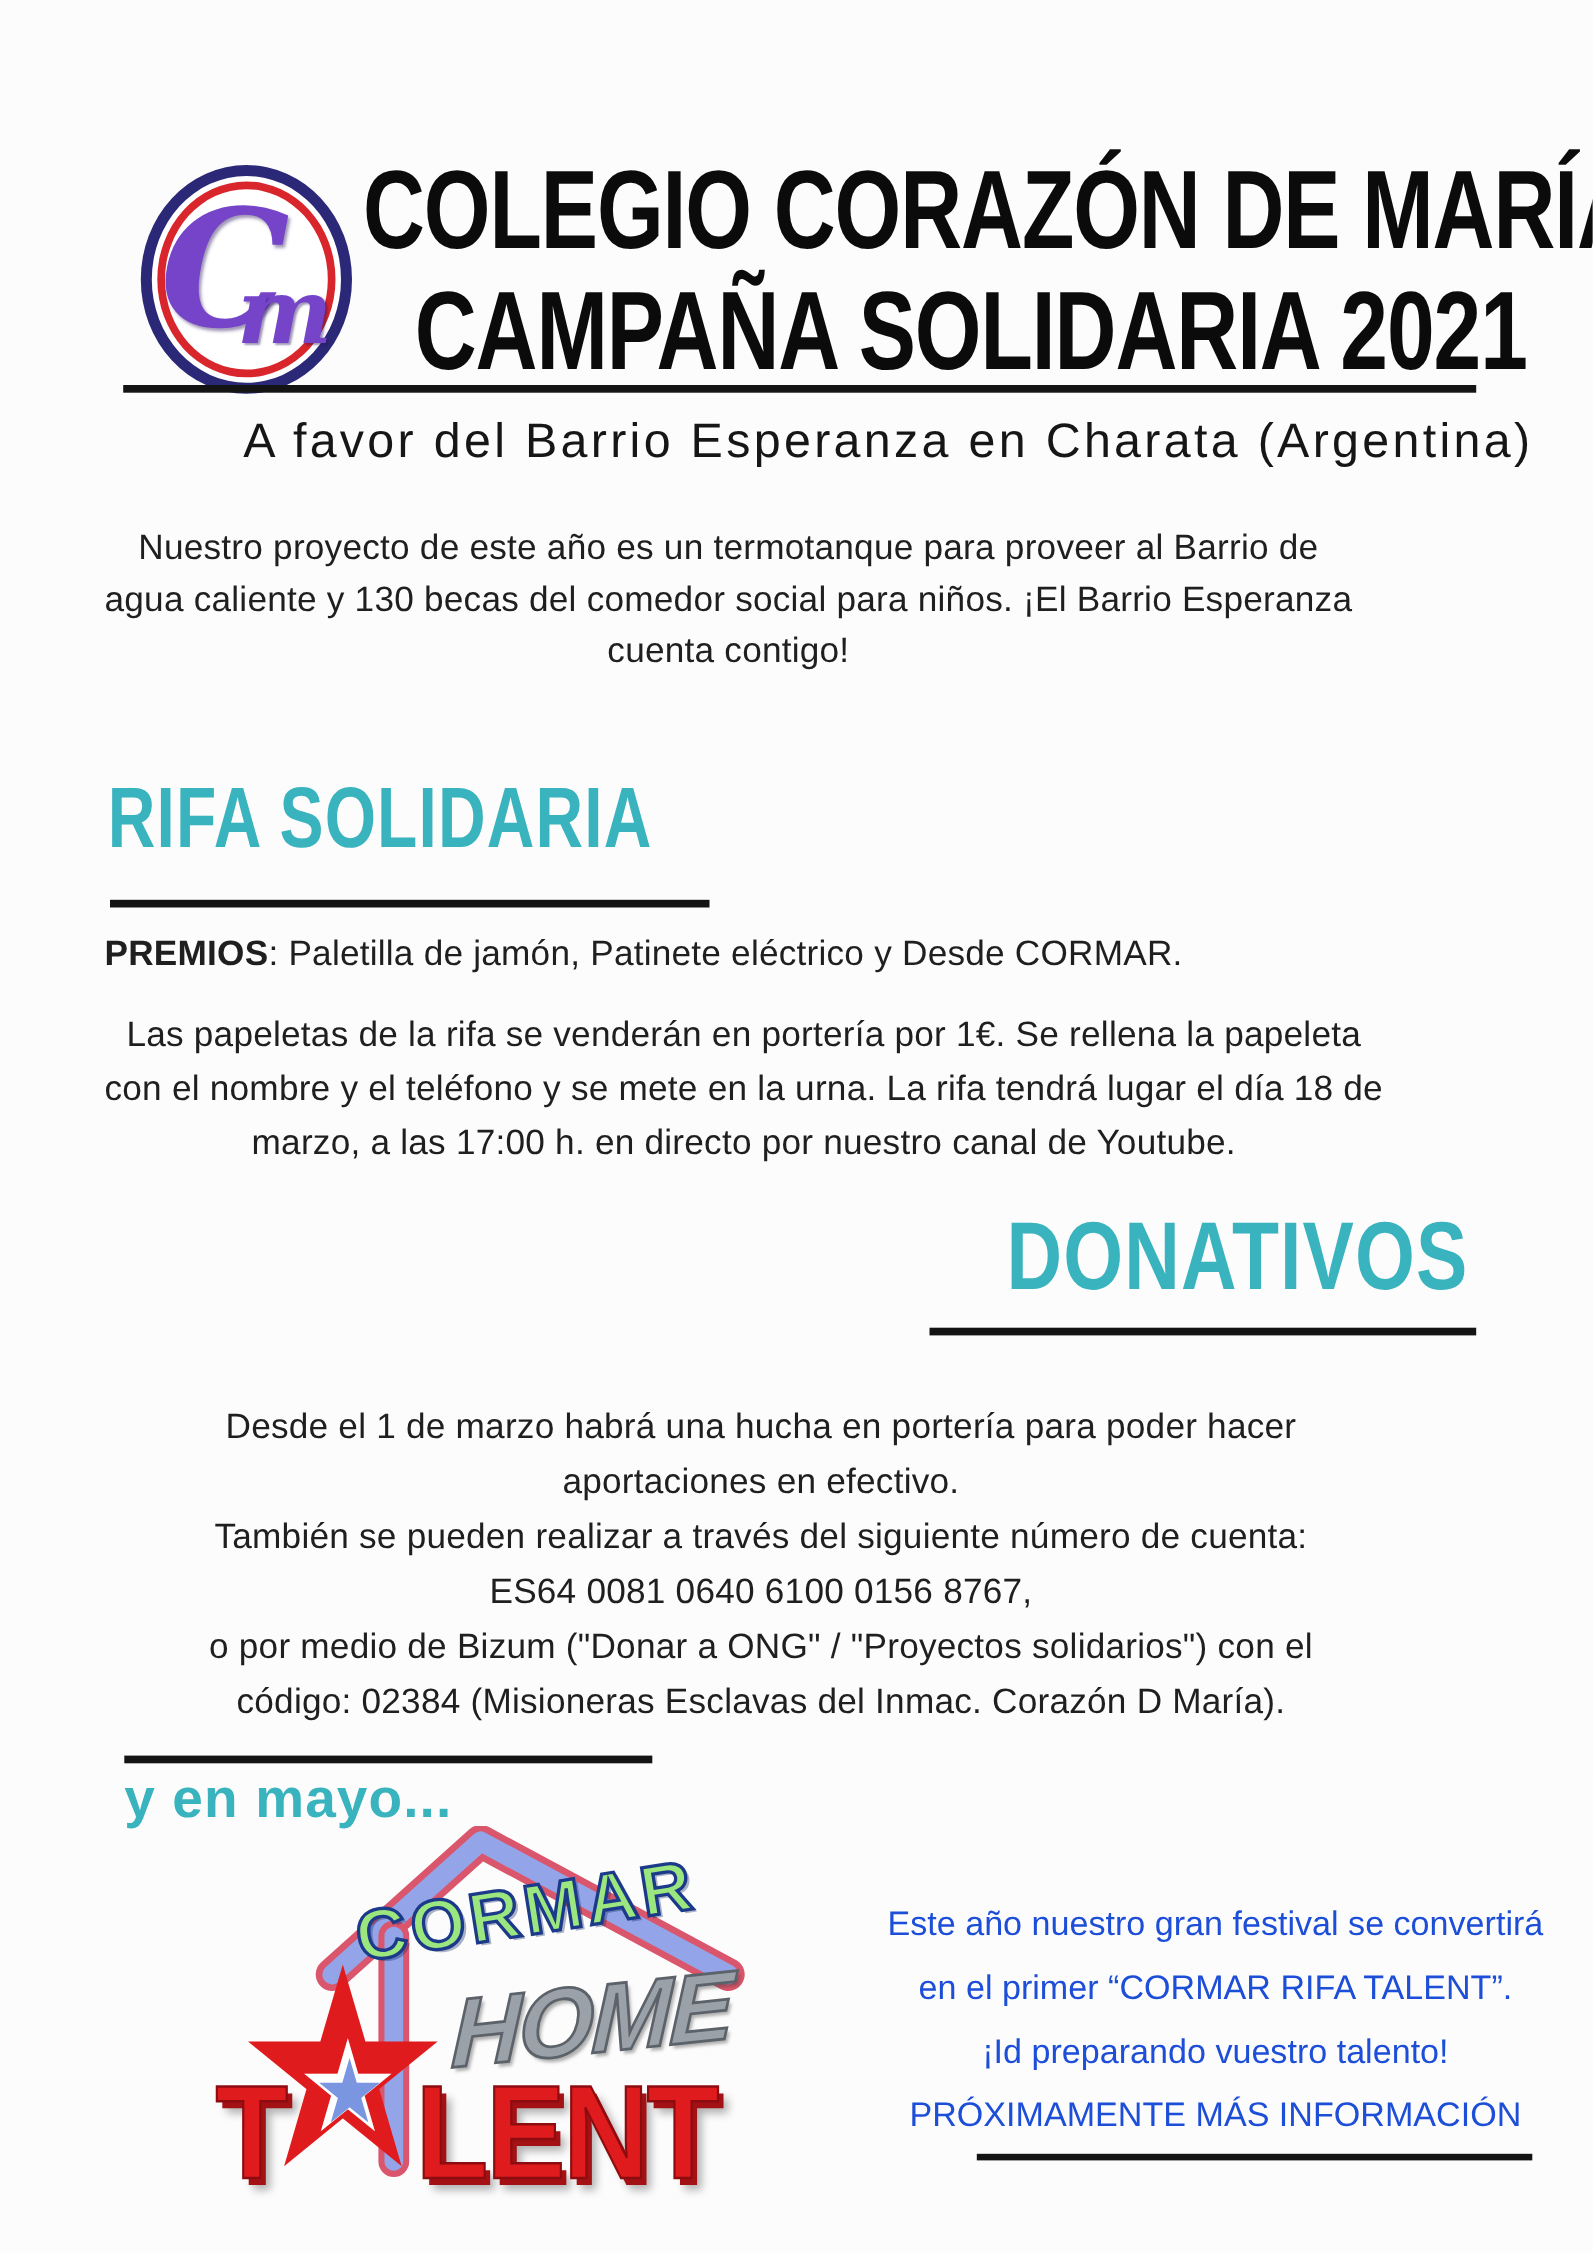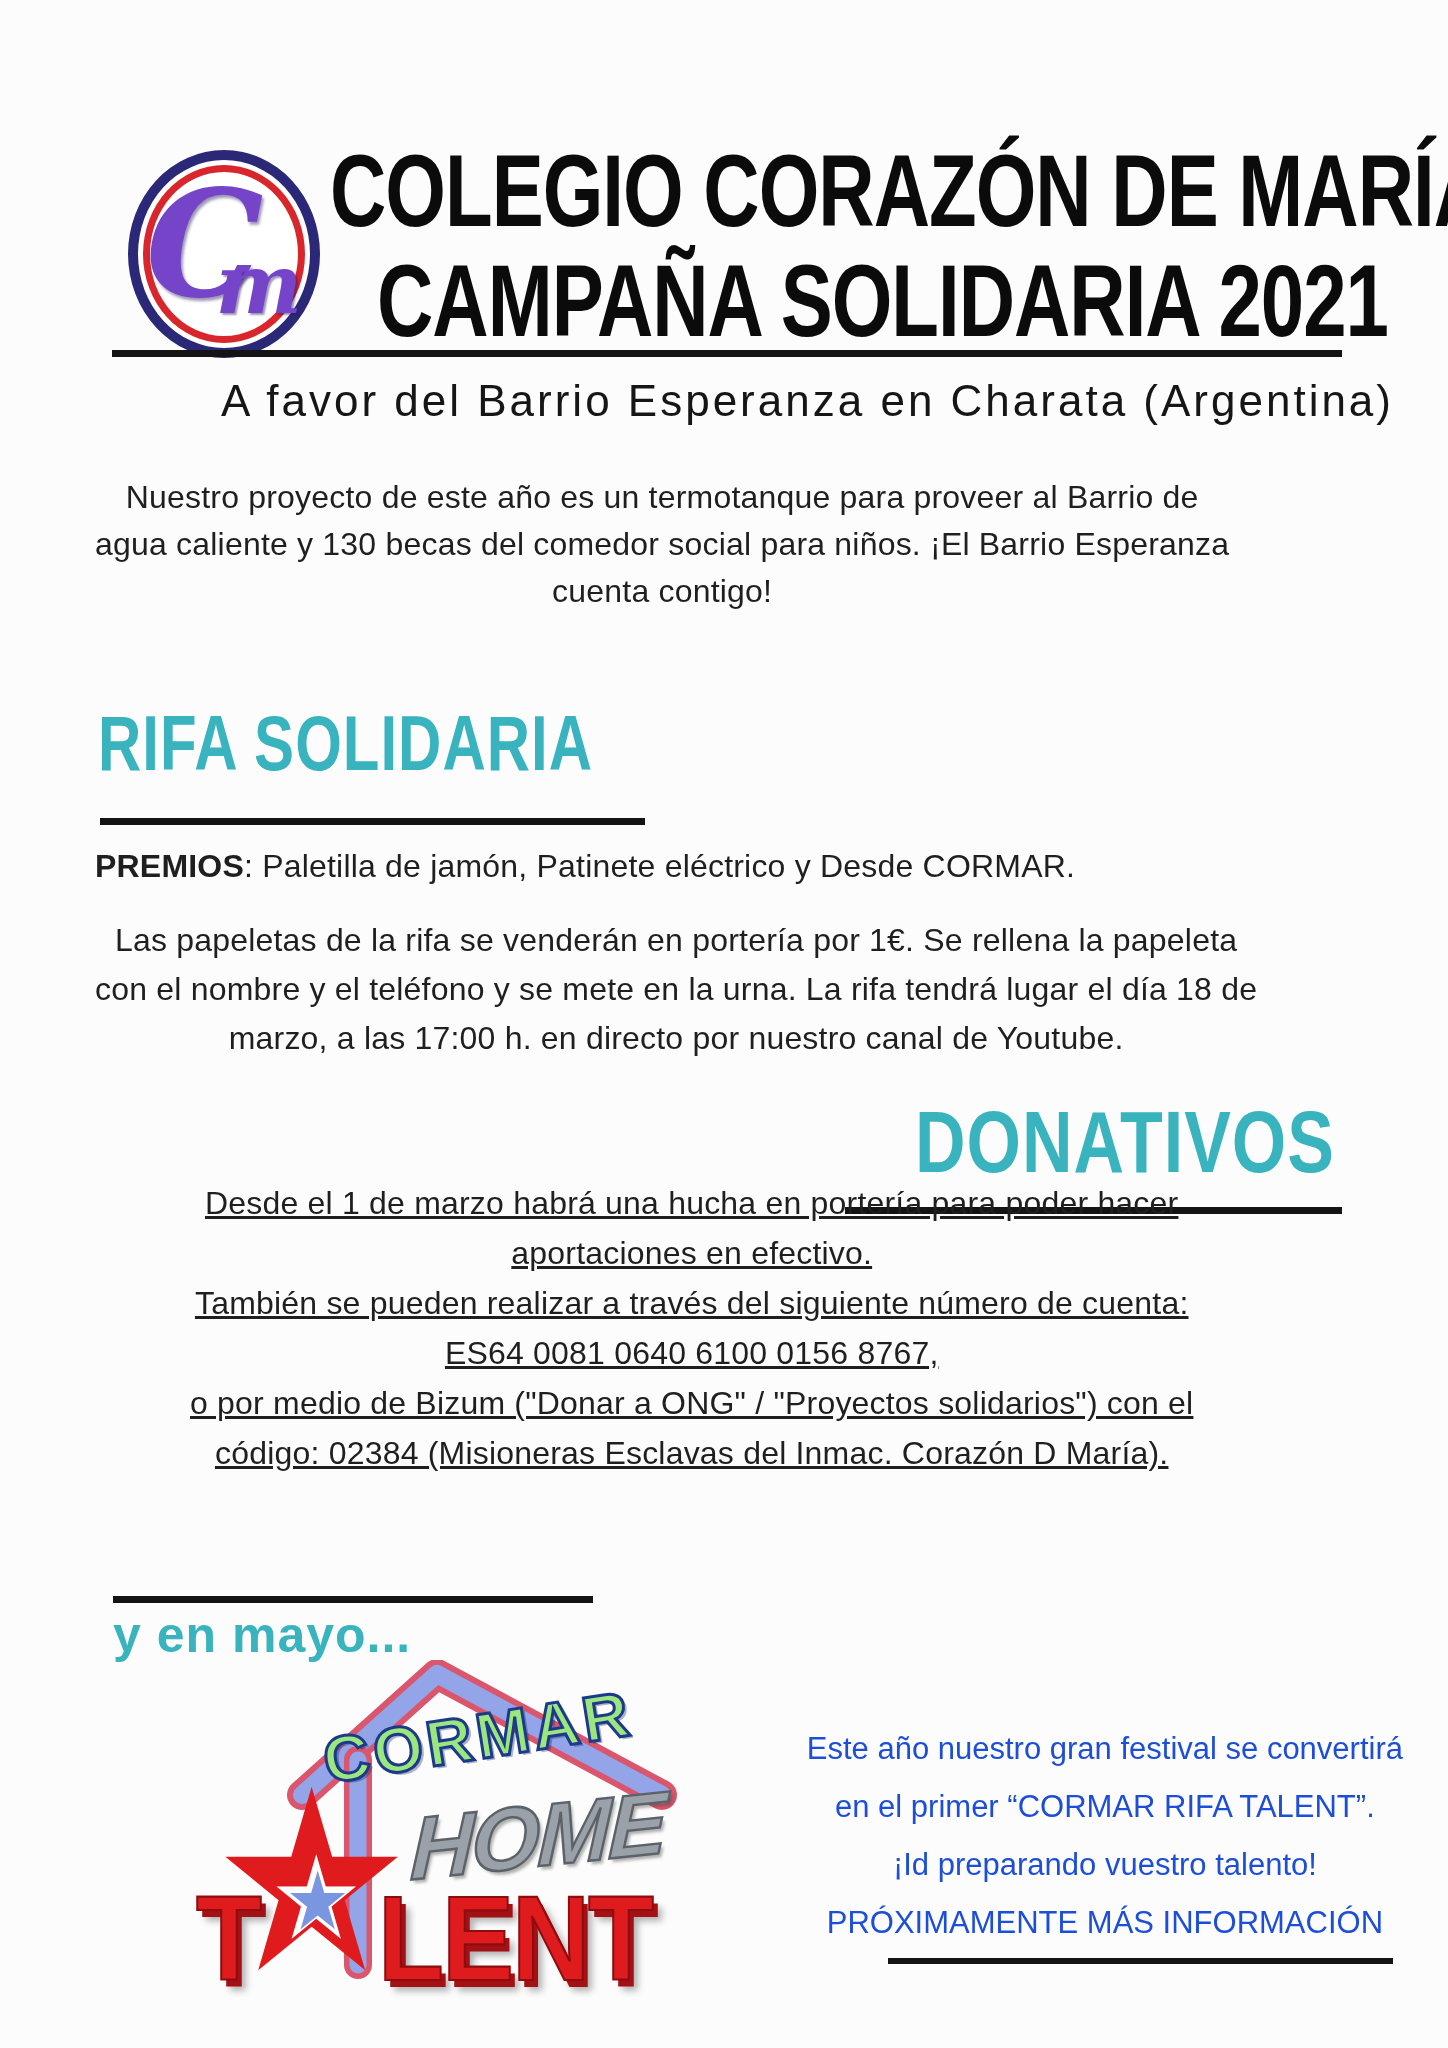--- a/index.html
+++ b/index.html
@@ -33,21 +33,21 @@
     white-space:nowrap; color:#0b0b0b; transform:scaleY(1.3); transform-origin:center top;}
   #title1{top:140px;} #title2{top:250px;}
   .subtitle{position:absolute; left:64px; top:376px; width:1330px; text-align:right;
     font-size:44px; letter-spacing:3px; color:#161616; white-space:nowrap;}
 
   
   .bodyblock{position:absolute; font-size:32px; color:var(--text); letter-spacing:.2px;}
   .bodyline{white-space:nowrap;text-align:center;}
   #intro{left:95px; top:474px; line-height:47px;}
   #rifa-p{left:95px; top:916px; line-height:49px;}
-  #don-p{left:190px; top:1178px; line-height:50px;text-decoration:underline;}
+  #don-p{left:190px; top:1271px; line-height:50px;}
   #premios{left:95px; top:848px; font-size:32px; white-space:nowrap;}
   .bold{font-weight:bold;}
 
   
   .teal-h{position:absolute; font-weight:bold; color:var(--teal); white-space:nowrap; line-height:1;}
   #rifa-h{left:98px; top:705px; font-size:60px; transform:scaleY(1.3); transform-origin:left top; letter-spacing:1px;}
   #don-h{right:113px; top:1098px; font-size:70px; transform:scaleY(1.25); transform-origin:right top; letter-spacing:1px;}
   #mayo-h{left:113px; top:1610px; font-size:50px; letter-spacing:1px;}
 
   

